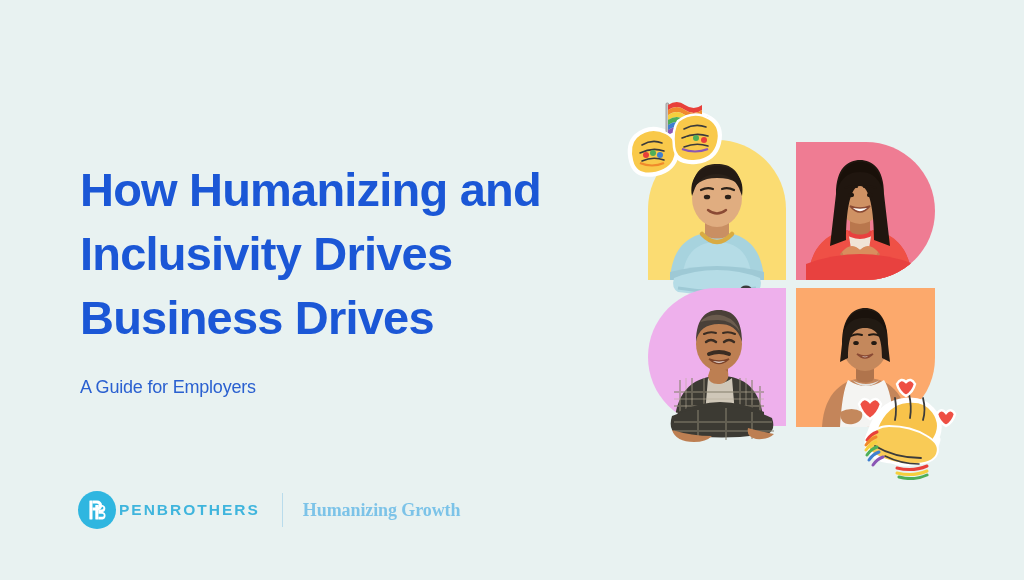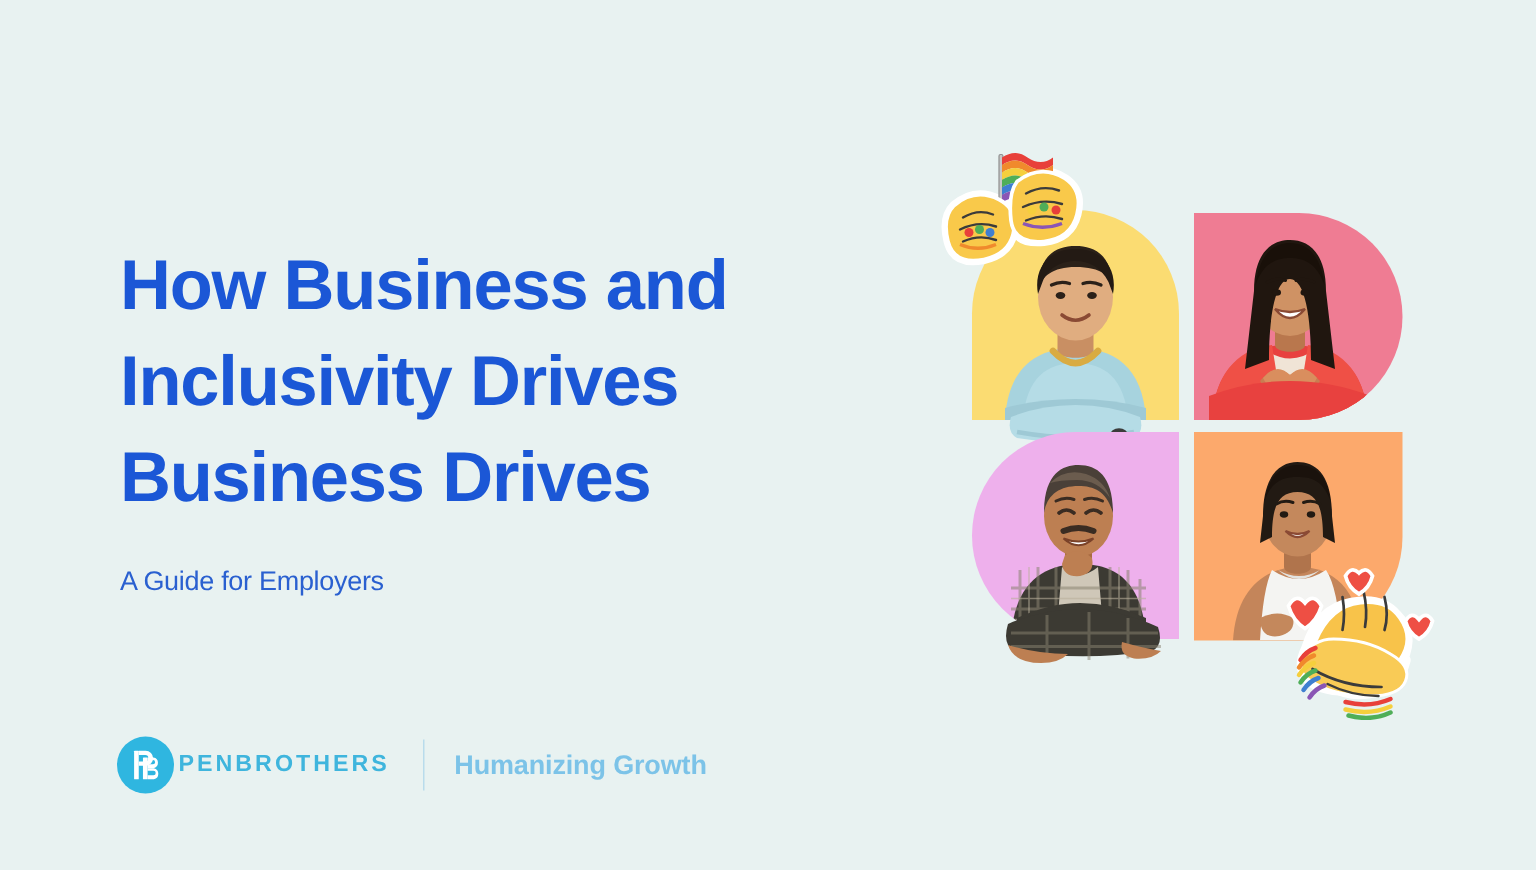--- a/index.html
+++ b/index.html
@@ -73,20 +73,21 @@
     width:1px;
     height:34px;
     background:#b9dcec;
     margin:0 20px 0 22px;
   }
   .tagline {
     color:#7cc3e8;
     font-size:18px;
     font-weight:bold;
     letter-spacing:-0.1px;
+    font-family:Liberation Serif, serif;
   }
 
   
   .collage {
     position:absolute;
     left:645px;
     top:138px;
     width:295px;
     height:320px;
   }
@@ -143,21 +144,21 @@
   .sticker-clap  { left:206px; top:232px; width:110px; height:110px; }
   .sticker svg { width:100%; height:100%; display:block; }
 </style>
 </head>
 <body>
 
 <div class="banner">
 
   <div class="text-block">
     <h1 class="headline">
-      <span class="line">How Business and</span>
+      <span class="line">How Humanizing and</span>
       <span class="line">Inclusivity Drives</span>
       <span class="line">Business Drives</span>
     </h1>
     <div class="subheadline">A Guide for Employers</div>
   </div>
 
   <div class="logo-lockup">
     <div class="logo-mark">
       <svg viewBox="0 0 38 38" width="38" height="38" aria-hidden="true">
         <g fill="#ffffff">

